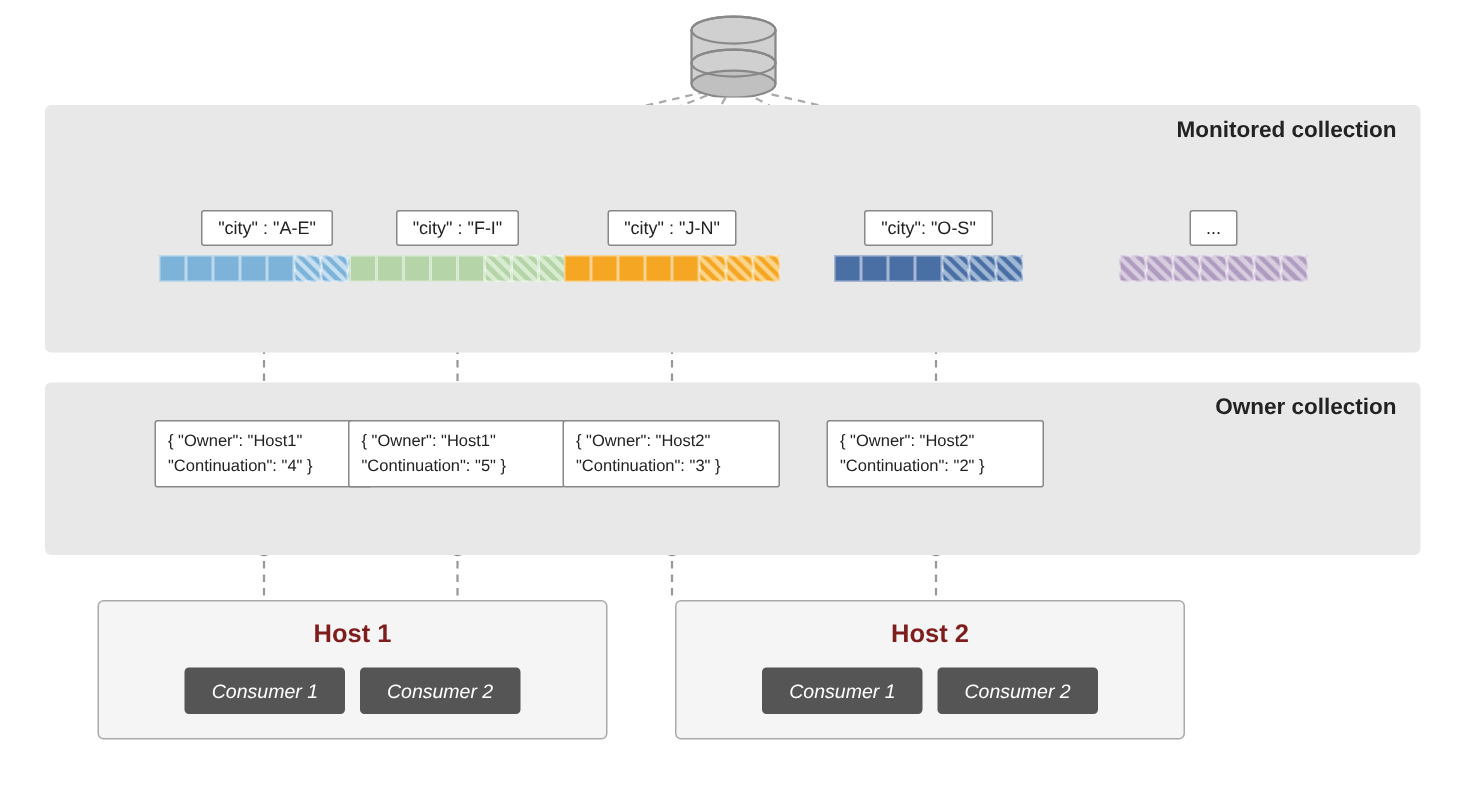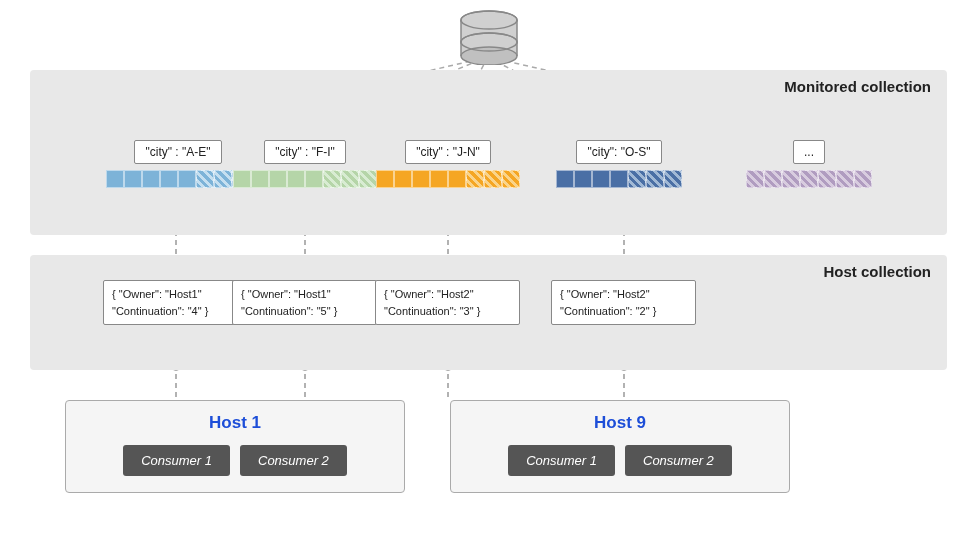--- a/index.html
+++ b/index.html
@@ -122,21 +122,21 @@
       border: 1.5px solid #aaa;
       background: #f5f5f5;
       border-radius: 4px;
       margin: 0 10px;
       padding: 12px 16px 16px;
     }
 
     .host-title {
       font-size: 17px;
       font-weight: 700;
-      color: #1d4ed8;
+      color: #7f1d1d;
       text-align: center;
       margin-bottom: 12px;
     }
 
     .consumers-row {
       display: flex;
       gap: 10px;
       justify-content: center;
     }
 
@@ -288,21 +288,21 @@
       <div class="block block-hatch-purple"></div>
       <div class="block block-hatch-purple"></div>
       <div class="block block-hatch-purple"></div>
       <div class="block block-hatch-purple"></div>
       <div class="block block-hatch-purple"></div>
       <div class="block block-hatch-purple"></div>
     </div>
   </div>
 
   <div class="lease-collection">
-    <span class="lease-label">Host collection</span>
+    <span class="lease-label">Owner collection</span>
   </div>
 
   <div style="position:absolute;top:280px;left:103px;">
     <div class="lease-box">
       <span>{ "Owner": "Host1"</span><br>
       <span>"Continuation": "4" }</span>
     </div>
   </div>
 
   <div style="position:absolute;top:280px;left:232px;">
@@ -331,21 +331,21 @@
       <div class="host-title">Host 1</div>
       <div class="consumers-row">
         <button class="consumer-btn">Consumer 1</button>
         <button class="consumer-btn">Consumer 2</button>
       </div>
     </div>
   </div>
 
   <div style="position:absolute;top:400px;left:440px;width:360px;">
     <div class="host-box">
-      <div class="host-title">Host 9</div>
+      <div class="host-title">Host 2</div>
       <div class="consumers-row">
         <button class="consumer-btn">Consumer 1</button>
         <button class="consumer-btn">Consumer 2</button>
       </div>
     </div>
   </div>
 
 </div>
 
 </body></html>

